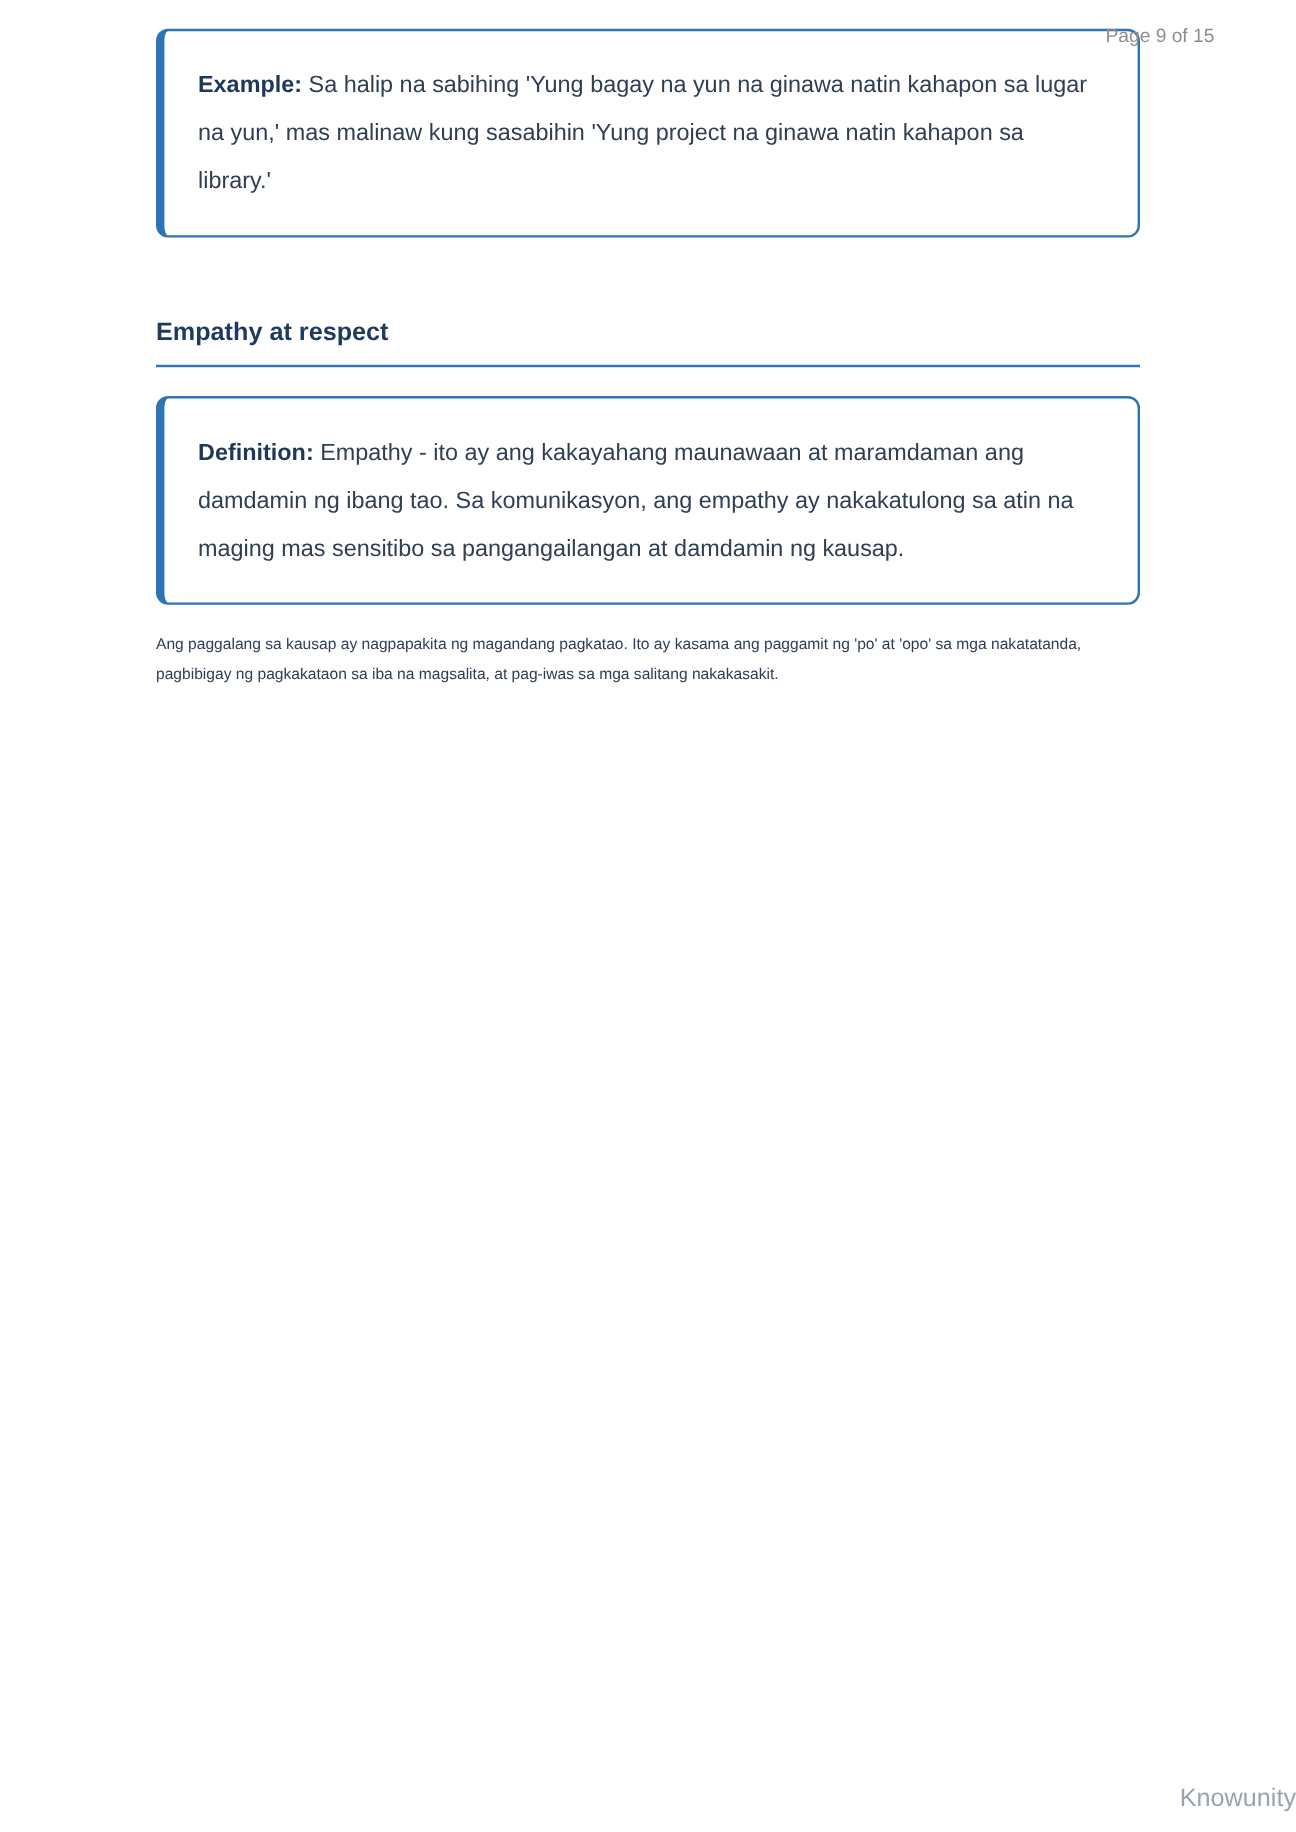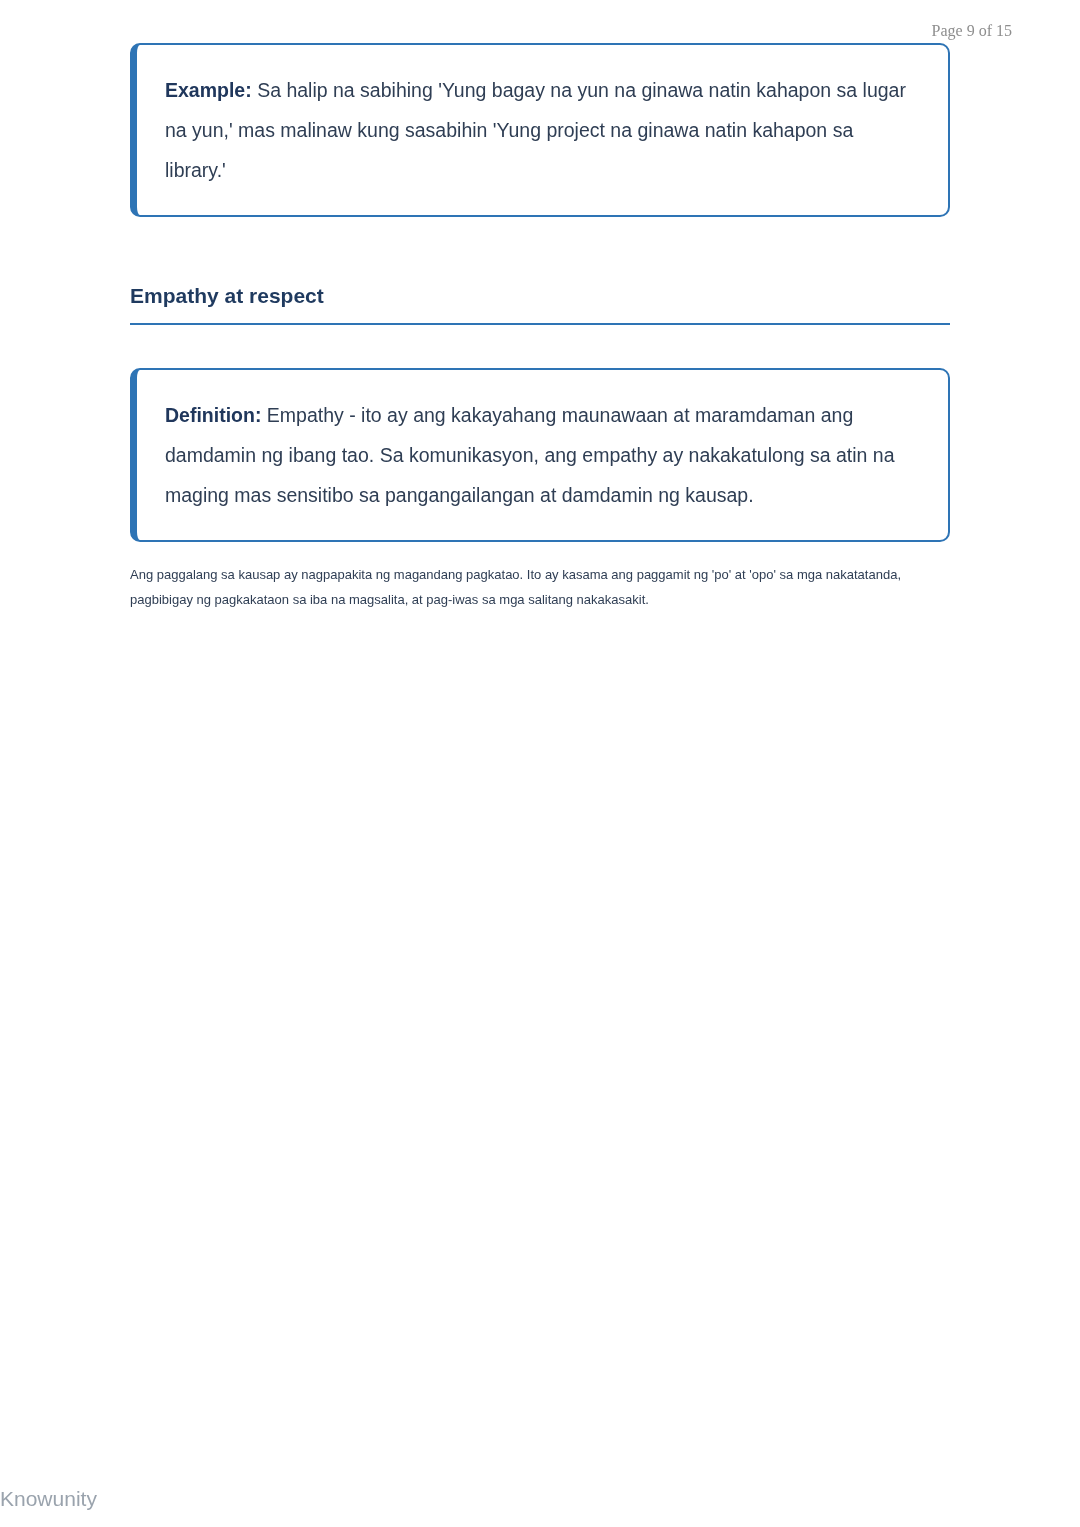--- a/index.html
+++ b/index.html
@@ -20,29 +20,29 @@
     position: relative;
     width: 1080px;
     height: 1527px;
     background: #ffffff;
     overflow: hidden;
   }
   .page-number {
     position: absolute;
     top: 22px;
     right: 68px;
-    font-family: Liberation Serif, serif;
+    font-family: Liberation Sans, sans-serif;
     font-size: 16px;
     color: var(--muted);
   }
   .content {
     padding: 0 130px;
   }
   .callout {
-    margin-top: 43px;
+    margin-top: 24px;
     border: 2px solid var(--accent);
     border-left-width: 7px;
     border-radius: 10px;
     padding: 26px 34px 24px 28px;
     font-size: 19.5px;
     line-height: 2.05;
     color: var(--text);
   }
   .callout.first { }
   .callout .label {
@@ -61,23 +61,24 @@
     margin-top: 20px;
     font-size: 13px;
     line-height: 1.95;
     color: var(--text);
   }
   .footer-brand {
     position: absolute;
     bottom: 16px;
     left: 0;
     width: 100%;
-    text-align: left;
+    text-align: right;
     font-size: 21px;
     color: var(--footer);
+    padding-left: 13px;
   }
 </style>
 </head>
 <body>
 
 <div class="page">
 
   <div class="page-number">Page 9 of 15</div>
 
   <div class="content">

